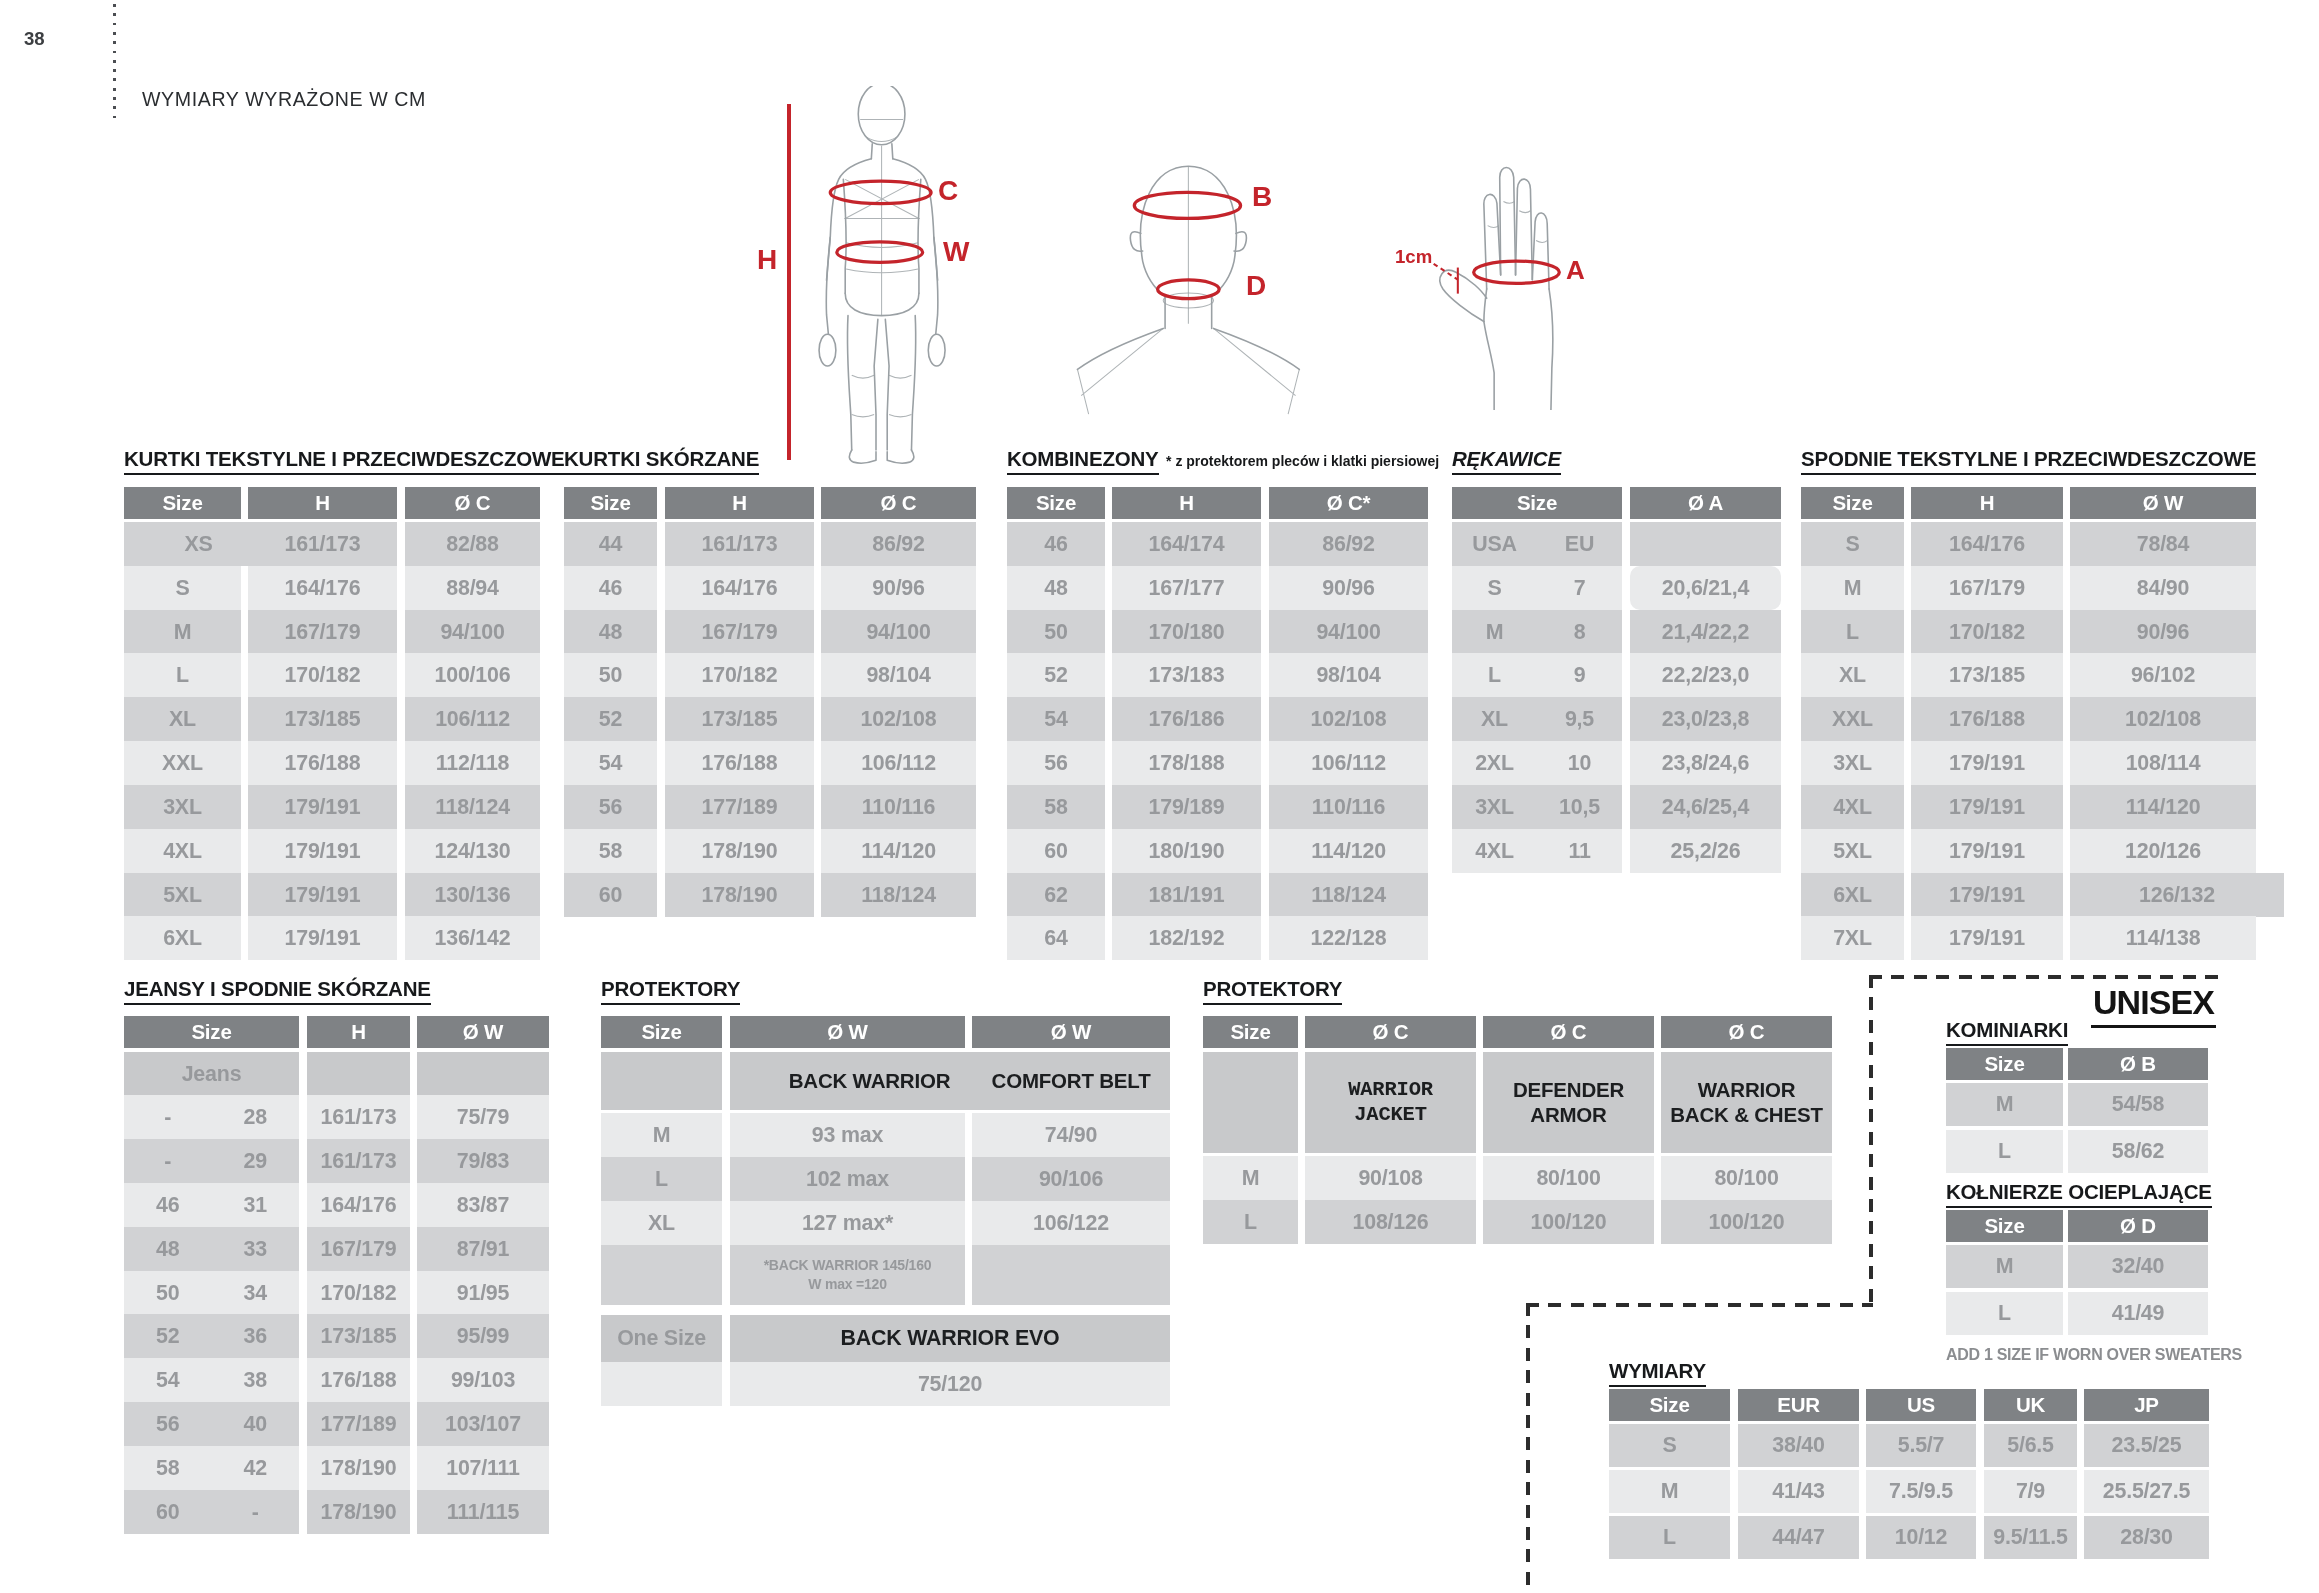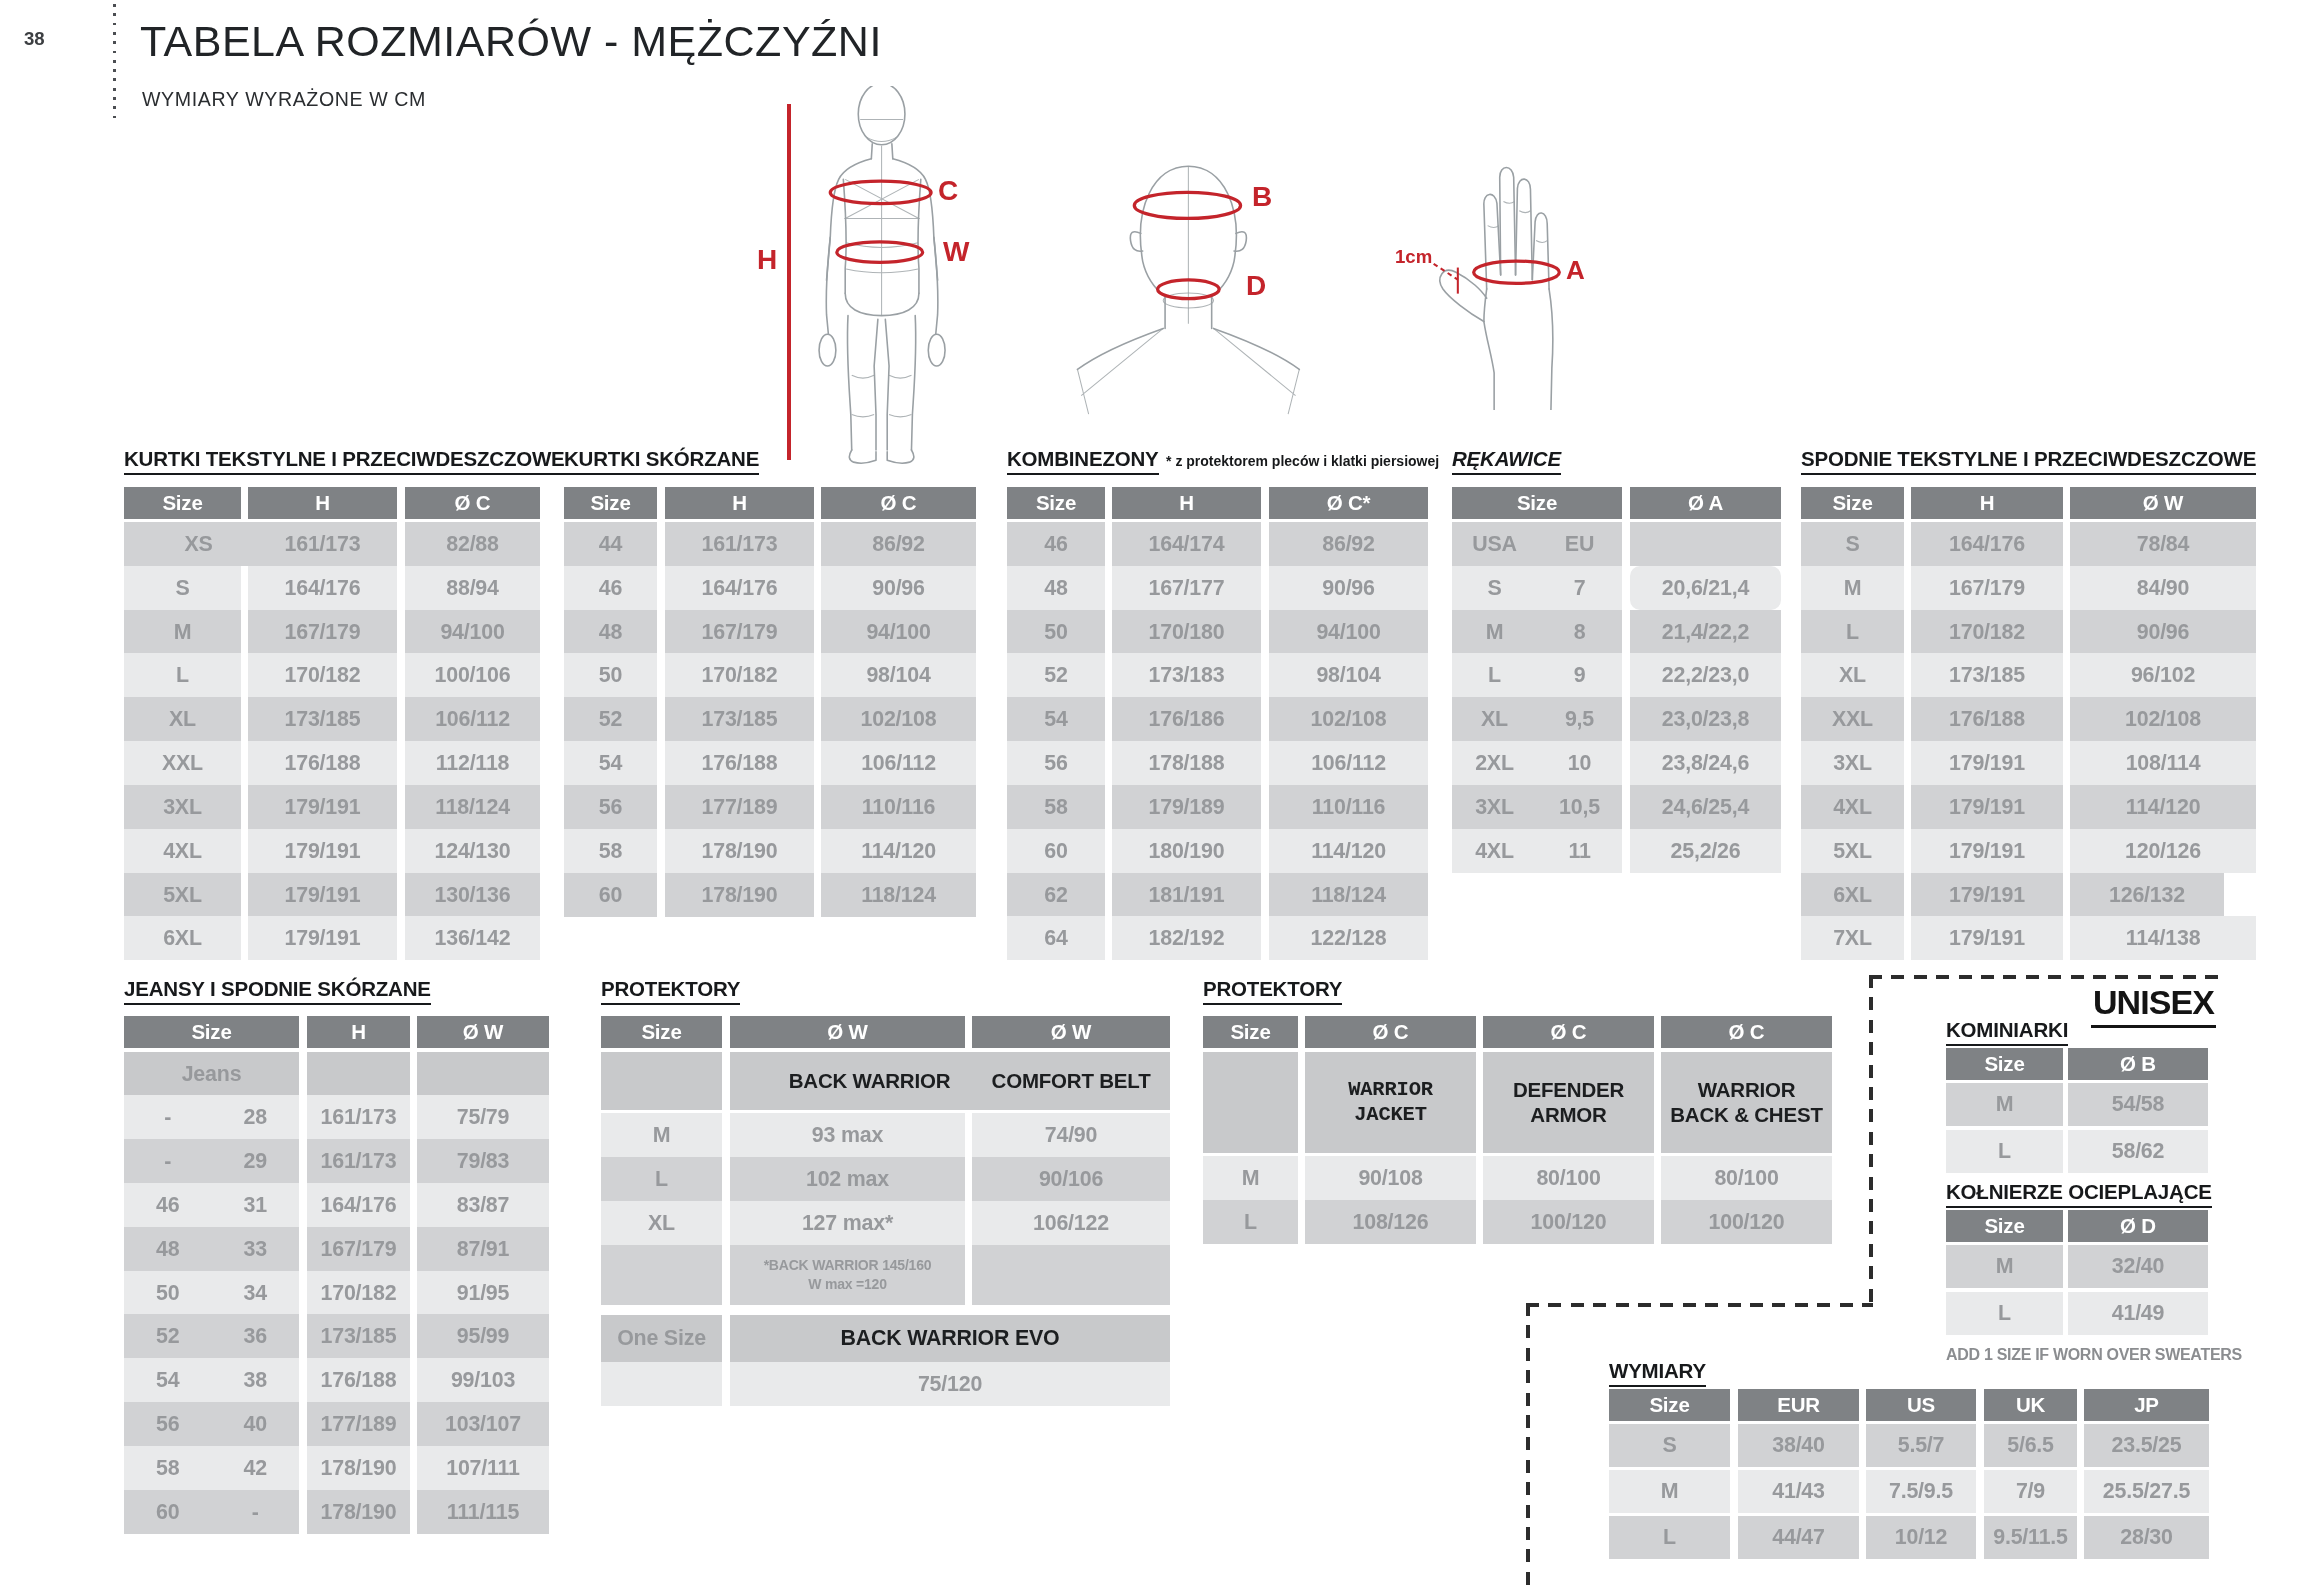--- a/index.html
+++ b/index.html
@@ -55,21 +55,20 @@
   #dash-mid{left:1526px;top:1303px;width:347px;}
   #dash-bottom{left:1526px;top:1303px;height:290px;}
 </style>
 </head>
 <body>
 
 <div id="page">
 
   <div class="abs" id="page-number">38</div>
   <div class="abs" id="dotted-sep"></div>
-  <div class="abs" id="page-title">TABELA ROZMIARÓW - MĘŻCZYŹNI</div>
   <div class="abs" id="page-subtitle">WYMIARY WYRAŻONE W CM</div>
 
   <div class="abs" id="h-line"></div>
   <svg class="abs" id="body-svg" viewBox="0 0 195 405">
     <ellipse class="ln" cx="96" cy="30" rx="25" ry="33"></ellipse>
     <path class="ln2" d="M73,36 L119,36 M80,55 Q96,64 112,55"></path>
     <path class="ln" d="M86,62 L85,78 M107,62 L108,78"></path>
     <path class="ln" d="M85,78 C66,83 55,90 50,100 C44,112 42,135 41,162 L37,208 M108,78 C127,83 138,90 143,100 C149,112 151,135 152,162 L156,208"></path>
     <path class="ln" d="M41,162 C38,190 36,220 37,245 L39,266 M152,162 C155,190 157,220 156,245 L154,266"></path>
     <ellipse class="ln" cx="38" cy="283" rx="9" ry="17"></ellipse>
@@ -294,21 +293,21 @@
         <div class="cell light" style="left: 1911px; top: 741px; width: 152px; height: 44px;">179/191</div>
         <div class="cell light" style="left: 2070px; top: 741px; width: 186px; height: 44px;">108/114</div>
         <div class="cell dark" style="left: 1801px; top: 785px; width: 103px; height: 44px;">4XL</div>
         <div class="cell dark" style="left: 1911px; top: 785px; width: 152px; height: 44px;">179/191</div>
         <div class="cell dark" style="left: 2070px; top: 785px; width: 186px; height: 44px;">114/120</div>
         <div class="cell light" style="left: 1801px; top: 829px; width: 103px; height: 44px;">5XL</div>
         <div class="cell light" style="left: 1911px; top: 829px; width: 152px; height: 44px;">179/191</div>
         <div class="cell light" style="left: 2070px; top: 829px; width: 186px; height: 44px;">120/126</div>
         <div class="cell dark" style="left: 1801px; top: 873px; width: 103px; height: 44px;">6XL</div>
         <div class="cell dark" style="left: 1911px; top: 873px; width: 152px; height: 44px;">179/191</div>
-        <div class="cell dark" style="left: 2070px; top: 873px; width: 154px; height: 44px;">126/132</div>
+        <div class="cell dark" style="left: 2070px; top: 873px; width: 214px; height: 44px;">126/132</div>
         <div class="cell light" style="left: 1801px; top: 916px; width: 103px; height: 44px;">7XL</div>
         <div class="cell light" style="left: 1911px; top: 916px; width: 152px; height: 44px;">179/191</div>
         <div class="cell light" style="left: 2070px; top: 916px; width: 186px; height: 44px;">114/138</div>
       </div>
       <div class="abs" style="left: 0px; top: 0px;">
         <div class="sec-title-row" style="left: 124px; top: 977px;"><span class="sec-title">JEANSY I SPODNIE SKÓRZANE</span></div>
         <div class="cell hbg" style="left: 124px; top: 1016px; width: 175px; height: 32px;">Size</div>
         <div class="cell hbg" style="left: 307px; top: 1016px; width: 103px; height: 32px;">H</div>
         <div class="cell hbg" style="left: 417px; top: 1016px; width: 132px; height: 32px;">Ø W</div>
         <div class="cell subbg" style="left: 124px; top: 1052px; width: 175px; height: 44px;">Jeans</div>

